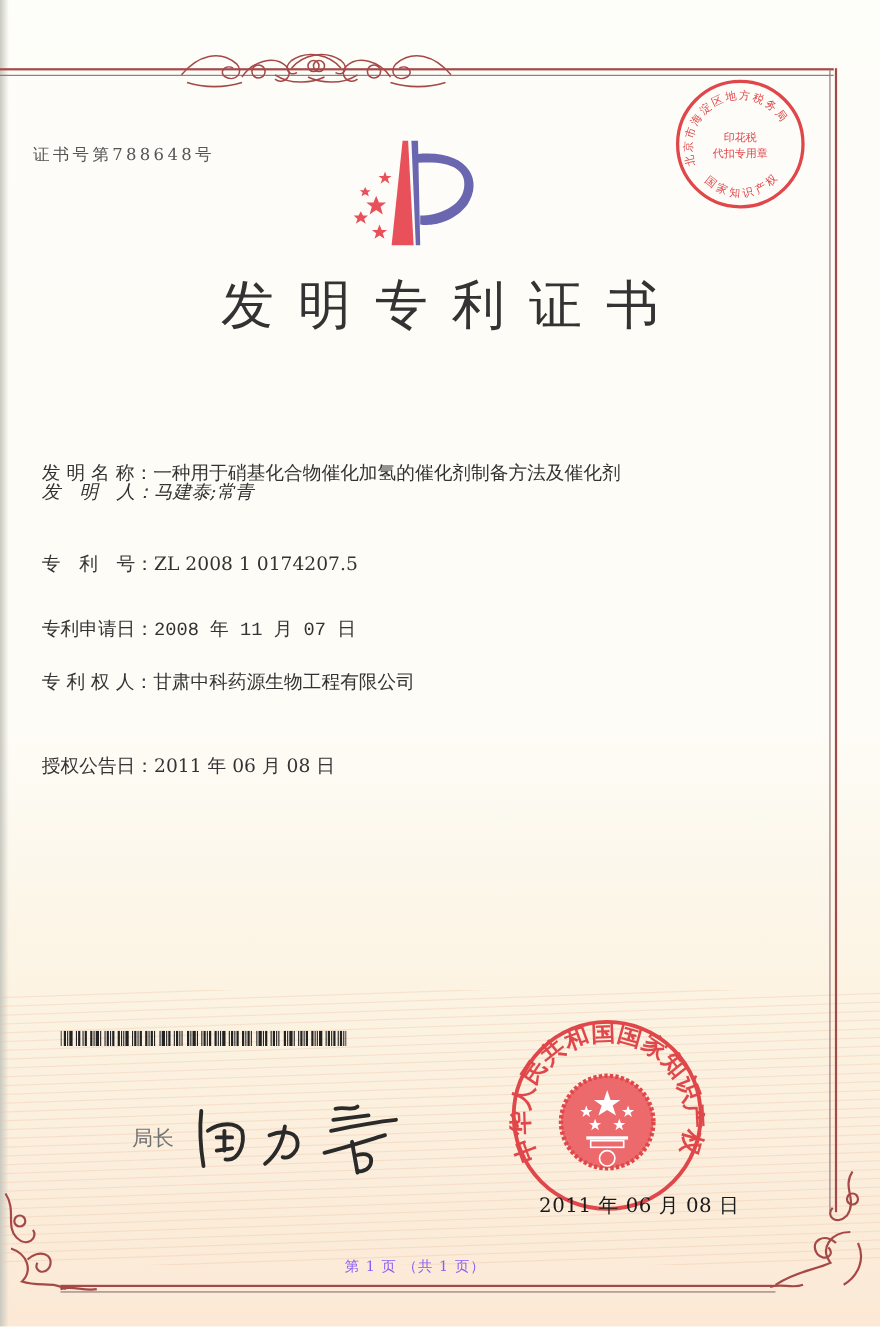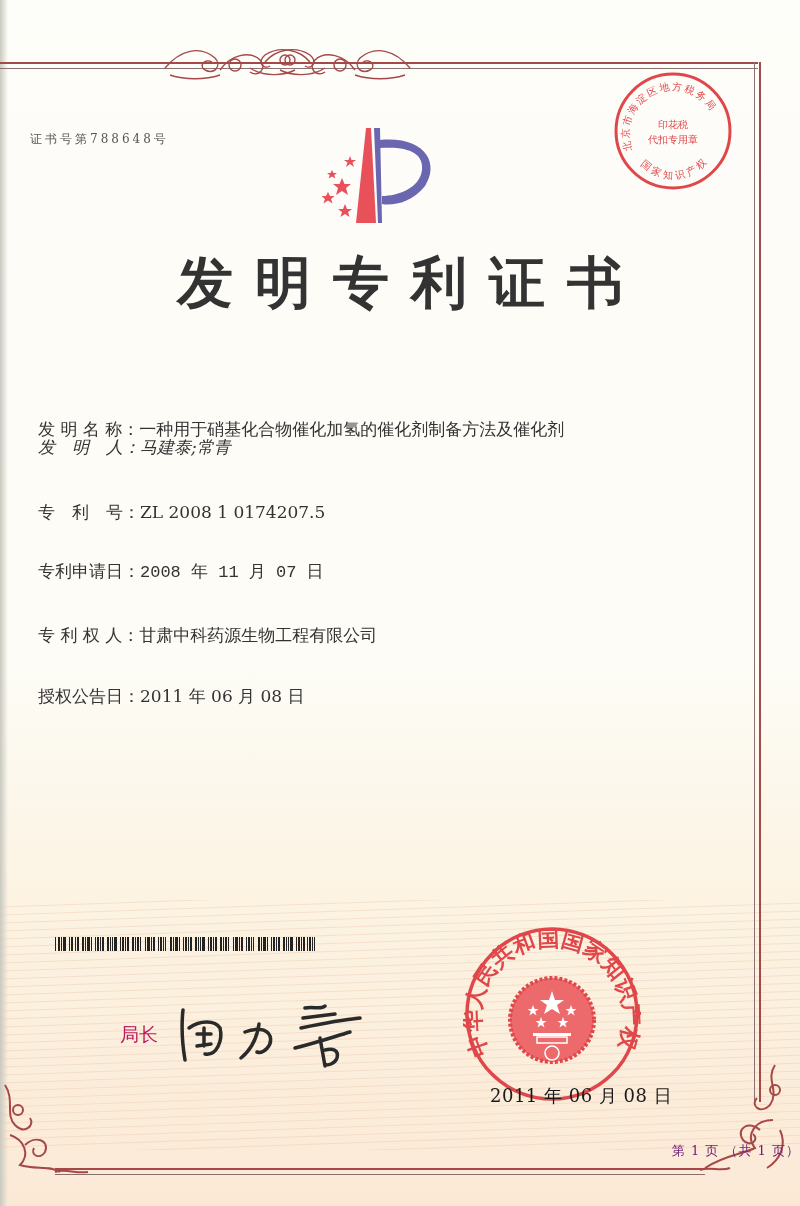--- a/index.html
+++ b/index.html
@@ -28,54 +28,54 @@
   }
   .frame-top { top: 62px; width: 758px; }
   .frame-bottom { top: 1168px; left: 55px; width: 650px; }
   .frame-right {
     position: absolute; left: 754px; top: 62px; width: 4px; height: 1040px;
     border-right: 2px solid #a54848; border-left: 1px solid #8a7070;
   }
   .ornament { position: absolute; }
   
   .cert-no {
-    position: absolute; left: 30px; top: 131px; font-size: 12px; color: #555;
+    position: absolute; left: 30px; top: 131px; font-size: 15px; color: #555;
     letter-spacing: 3px;
     text-align: right;
   }
   .logo { position: absolute; left: 300px; top: 118px; width: 150px; height: 110px; }
   .tax-seal { position: absolute; left: 612px; top: 70px; width: 122px; height: 122px; }
   .title {
     position: absolute; left: 0; width: 800px; top: 246px; text-align: center;
     font-family: "DejaVu Sans", "Liberation Sans", sans-serif;
-    font-size: 56px; letter-spacing: 22px; color: #333; text-indent: 22px; font-weight: bold;
+    font-size: 48px; letter-spacing: 22px; color: #333; text-indent: 22px;
   }
   .field {
     position: absolute; left: 38px; font-size: 17px; color: #333; white-space: nowrap;
   }
   .field .label { display: inline-block; }
   .body-text {
     position: absolute; left: 50px; top: 722px; width: 680px;
     font-size: 14.5px; line-height: 25.5px; color: #333; letter-spacing: 1.4px;
   }
   .body-text p { margin: 0; text-indent: 2.2em; }
   .barcode { position: absolute; left: 55px; top: 937px; width: 260px; height: 14px; }
   .director {
     position: absolute; left: 120px; top: 1022px; font-size: 19px;
-    font-family: "DejaVu Sans", "Liberation Sans", sans-serif; color: #be185d;
+    font-family: "DejaVu Sans", "Liberation Sans", sans-serif; color: #737373;
   }
   .signature { position: absolute; left: 175px; top: 998px; width: 200px; height: 72px; }
   .official-seal { position: absolute; left: 463px; top: 925px; width: 178px; height: 178px; }
   .seal-date {
     position: absolute; left: 490px; top: 1084px; font-size: 18px; color: #1a1a1a;
     letter-spacing: 0.5px;
   }
   .page-footer {
-    position: absolute; left: 0; width: 800px; top: 1142px; text-align: right;
-    font-size: 13px; color: #701a75; letter-spacing: 1px; text-indent: -45px;
+    position: absolute; left: 0; width: 800px; top: 1142px; text-align: center;
+    font-size: 13px; color: #8b5cf6; letter-spacing: 1px; text-indent: -45px;
   }
 </style>
 </head>
 <body>
 
 <div class="paper"></div>
 <div class="left-shadow"></div>
 <div class="wave"></div>
 
 <div class="frame-top"></div>
@@ -163,21 +163,21 @@
 </div>
 <div class="field" style="top:436px;font-style:italic;">
   <span class="label">发　明　人：</span><span>马建泰;常青</span>
 </div>
 <div class="field" style="top:501px;text-align:right;">
   <span class="label">专　利　号：</span><span>ZL 2008 1 0174207.5</span>
 </div>
 <div class="field" style="top:560px;font-family:Liberation Mono, monospace;">
   <span class="label">专利申请日：</span><span>2008 年 11 月 07 日</span>
 </div>
-<div class="field" style="top:624px;text-align:center;">
+<div class="field" style="top:608px;text-align:center;">
   <span class="label">专 利 权 人：</span><span>甘肃中科药源生物工程有限公司</span>
 </div>
 <div class="field" style="top:685px;">
   <span class="label">授权公告日：</span><span>2011 年 06 月 08 日</span>
 </div>
 
 <div class="body-text">
 </div>
 
 <svg class="barcode" viewBox="0 0 260 14" preserveAspectRatio="none">

